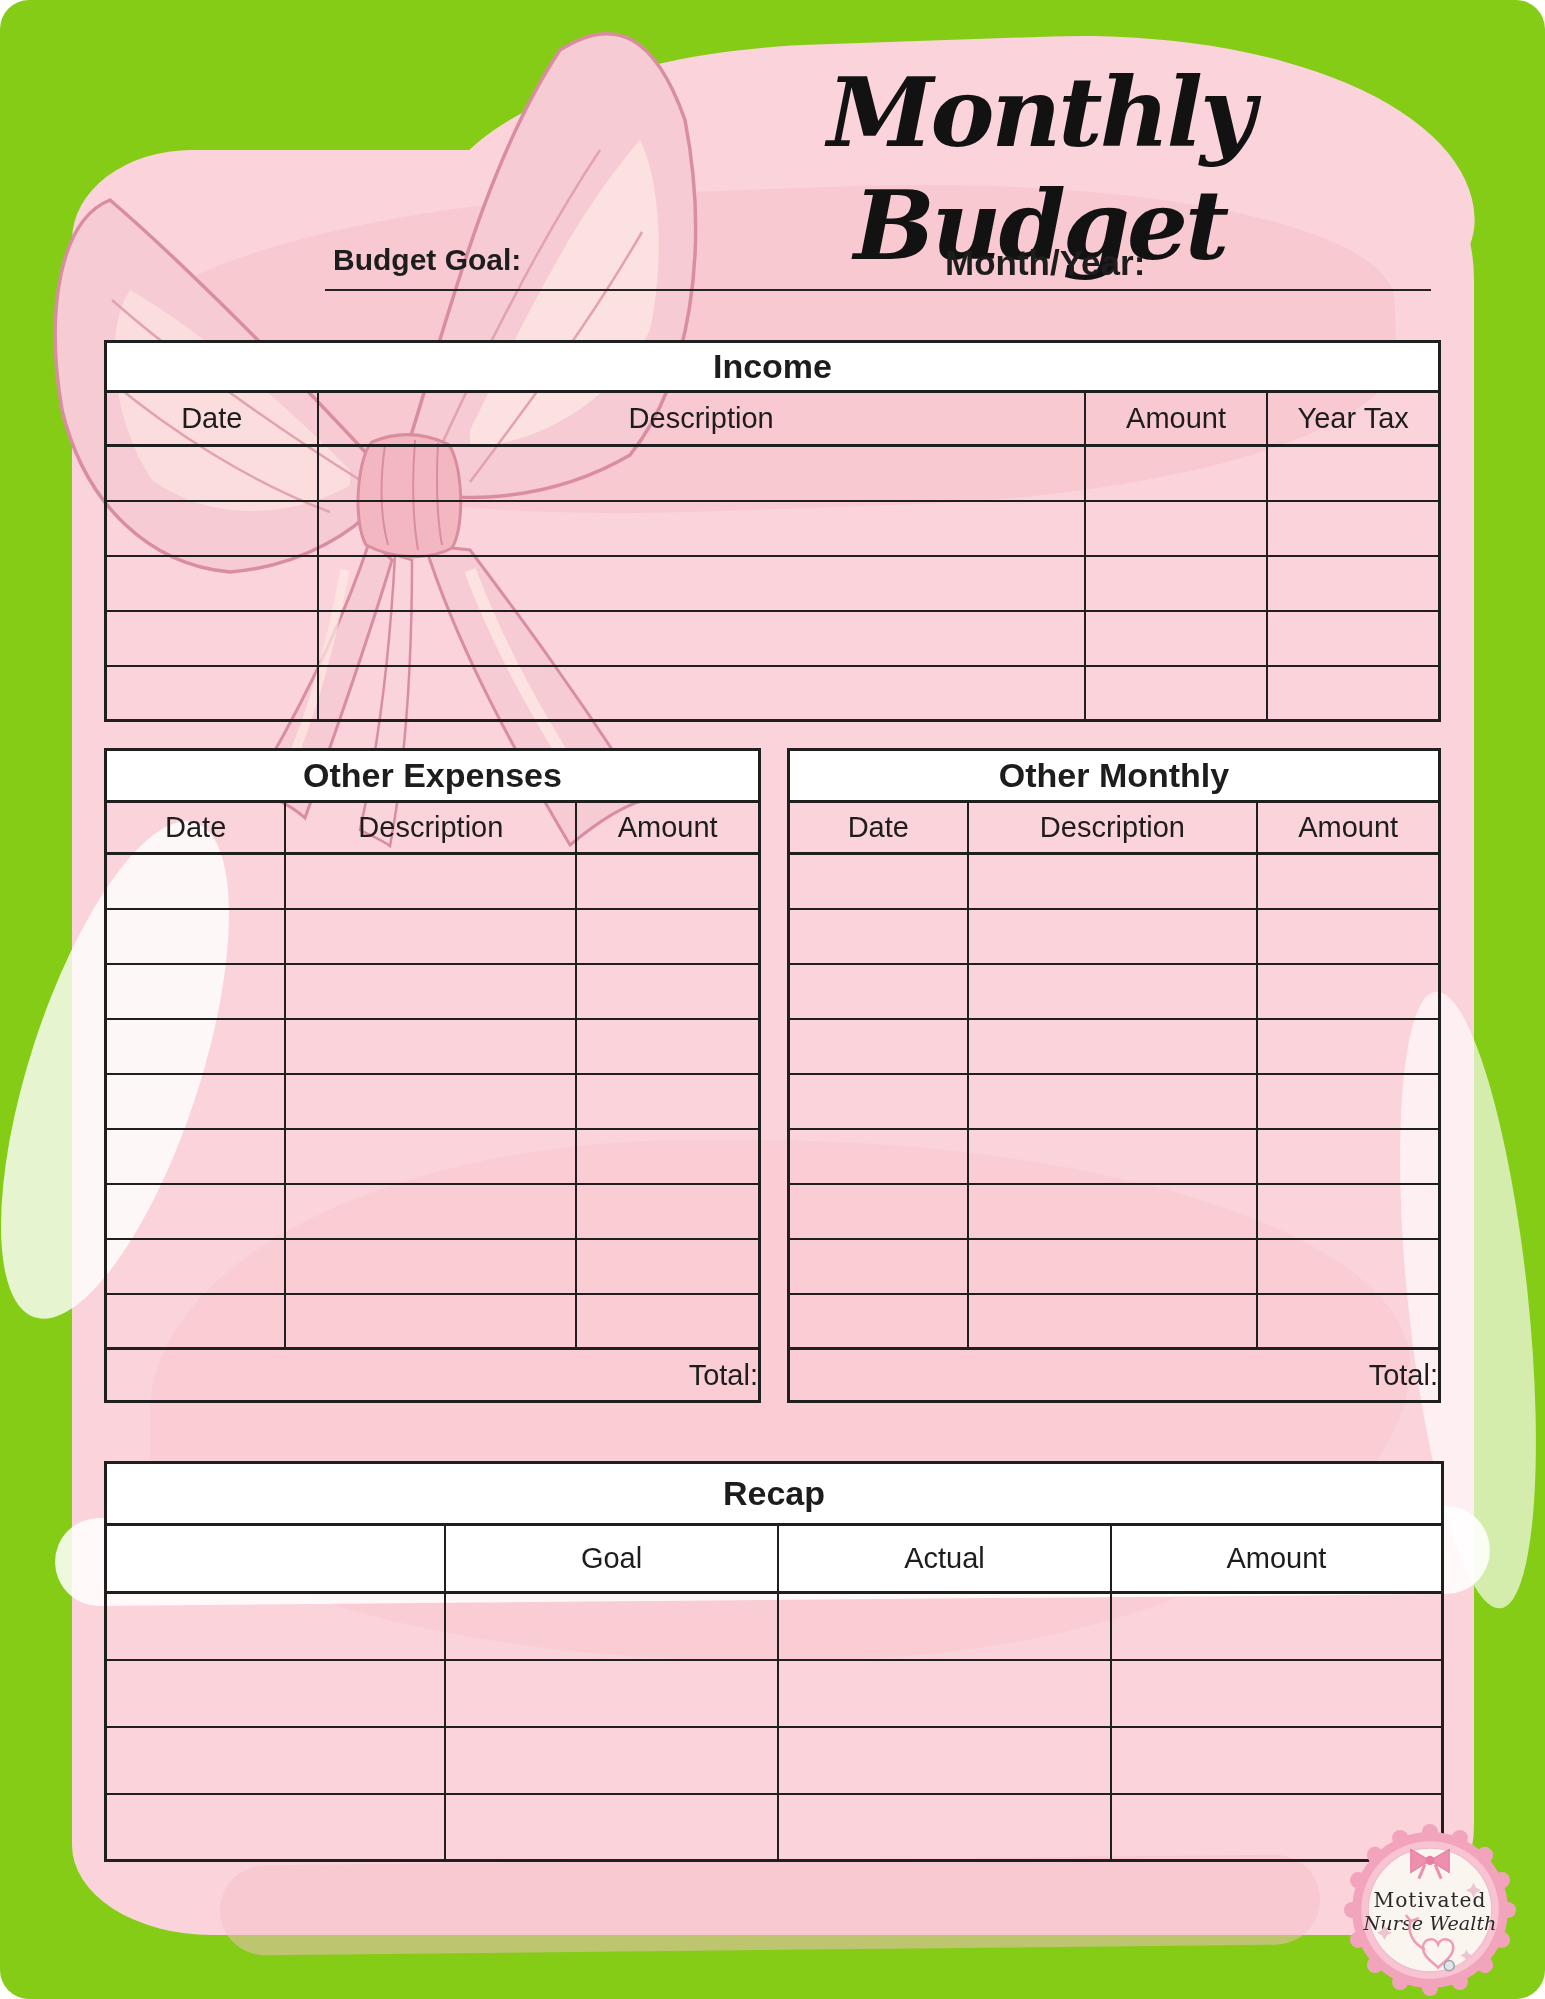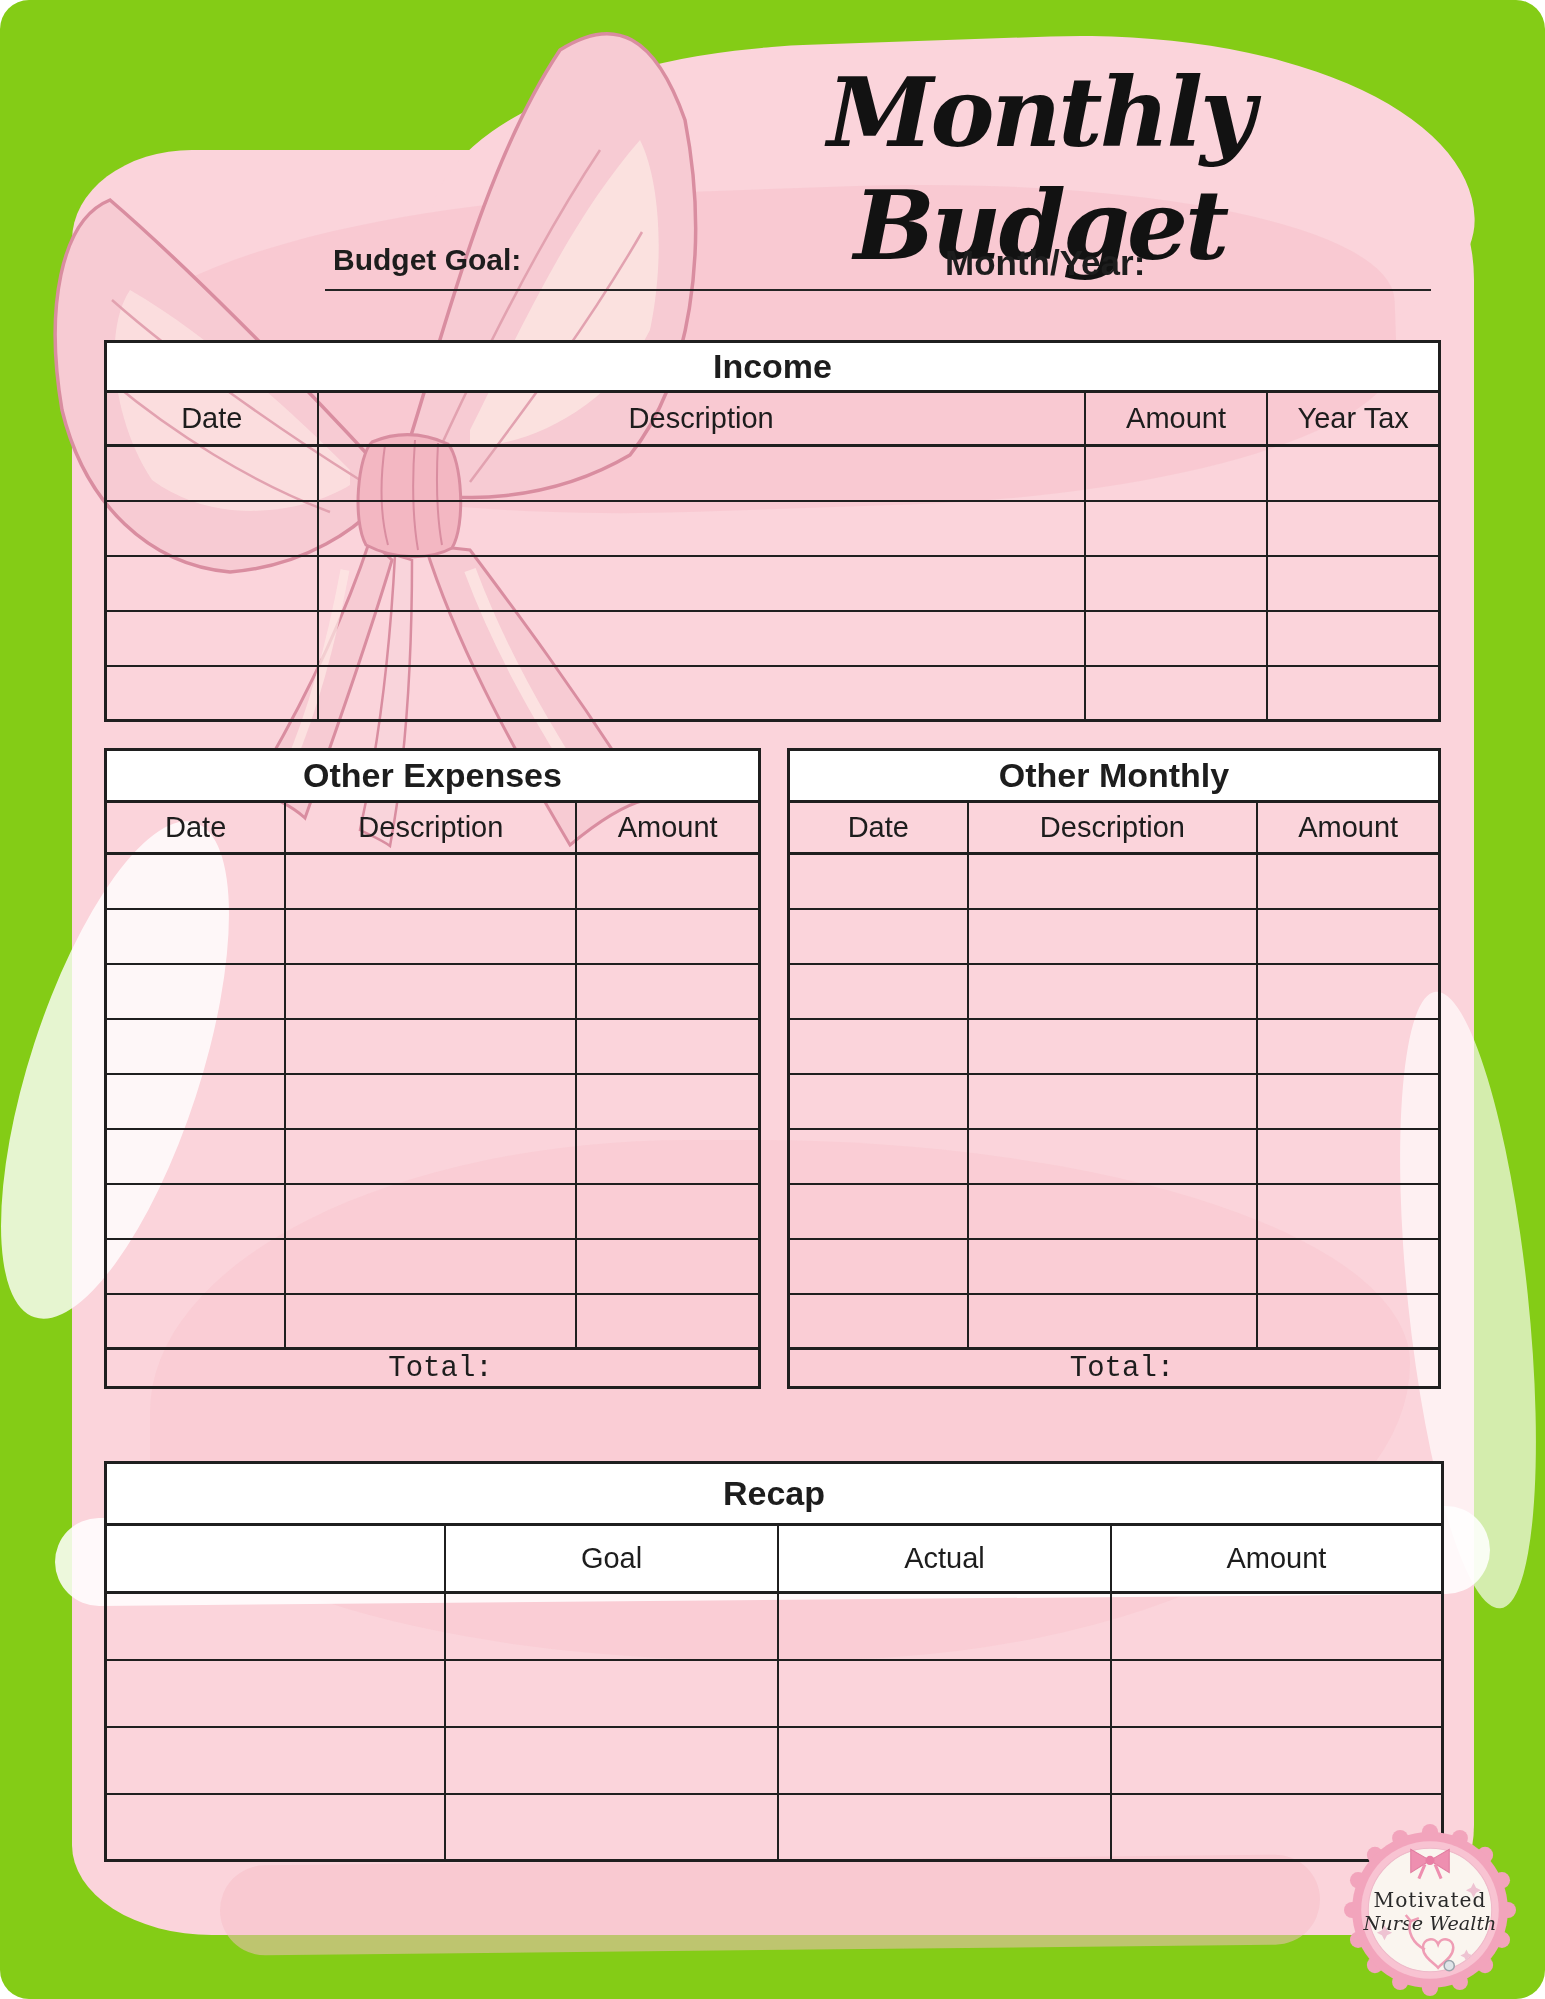--- a/index.html
+++ b/index.html
@@ -53,21 +53,21 @@
   .income{left:104px;top:340px;width:1337px;}
   .income .title-row td{height:50px;}
   .income .head-row td{height:54px;}
   .income tbody td{height:55px;}
   .exp{top:748px;width:657px;}
   .exp.fixed{left:104px;}
   .exp.other{left:787px;width:654px;}
   .exp .title-row td{height:52px;}
   .exp .head-row td{height:52px;}
   .exp tbody td{height:55px;}
-  .exp .total-row td{height:39px;text-align:center;padding-left:16px;border-top-width:3px;font-family:Liberation Mono, monospace;}
+  .exp .total-row td{height:53px;text-align:right;padding-left:16px;border-top-width:3px;}
   .recap{left:104px;top:1461px;width:1340px;}
   .recap .title-row td{height:62px;}
   .recap .head-row td{height:68px;background:rgba(255,255,255,.92);}
   .recap tbody td{height:67px;}
   
   .footer-quote{
     position:absolute;left:0;top:1928px;width:1545px;z-index:2;text-align:center;
     font-family:"DejaVu Serif",serif;font-style:italic;font-weight:bold;
     font-size:45px;letter-spacing:-1px;color:#121212;
   }

